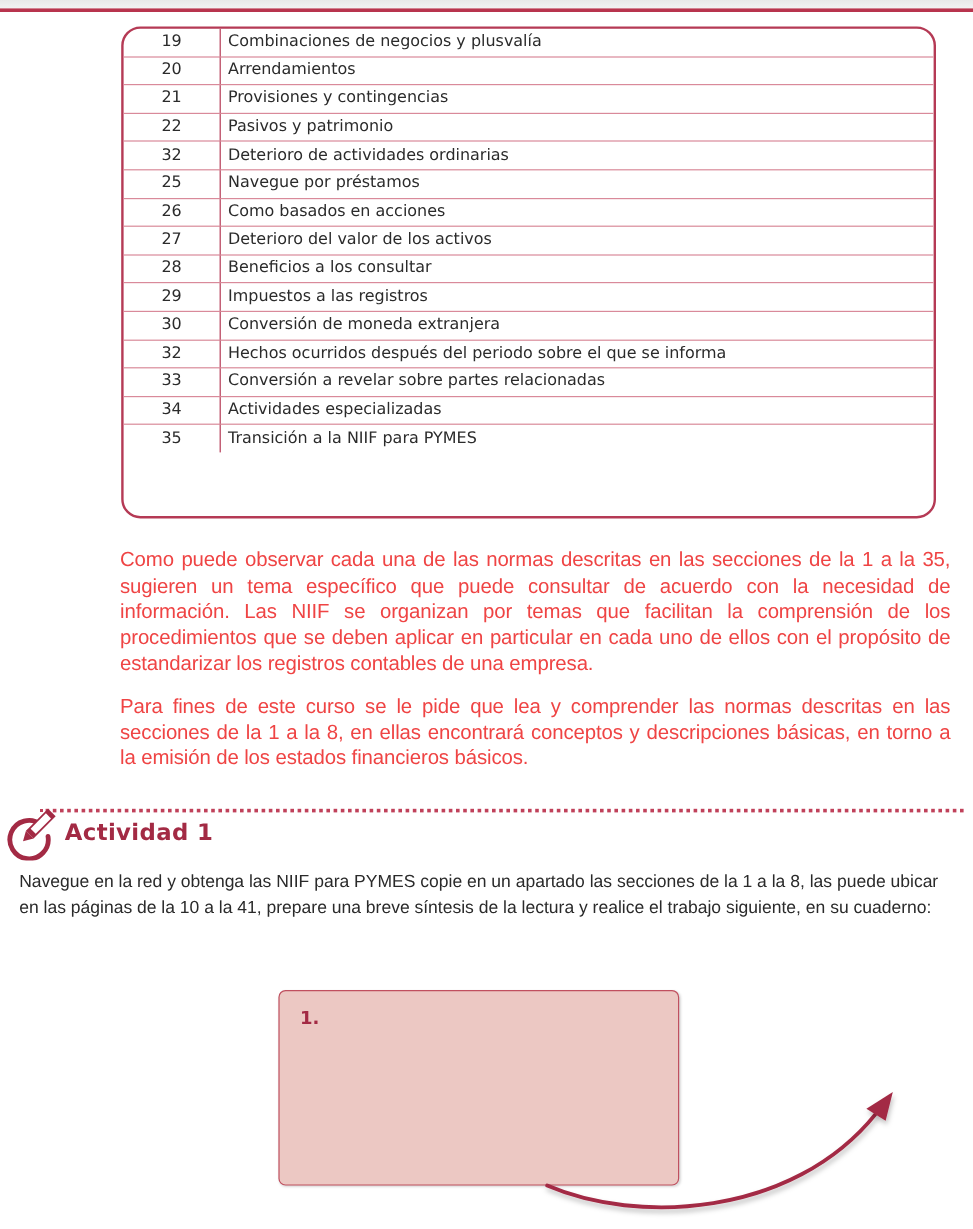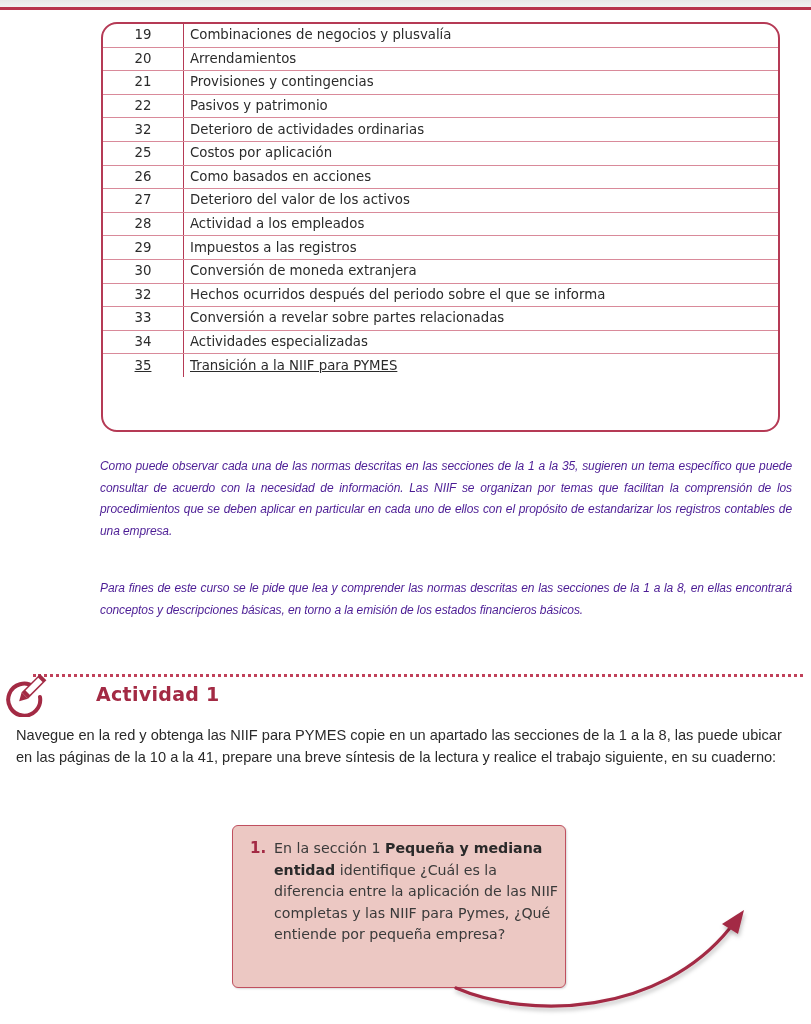--- a/index.html
+++ b/index.html
@@ -22,44 +22,44 @@
       border: 2px solid #b53a55; border-radius: 16px 16px 16px 16px;
       box-sizing: border-box; overflow: hidden;
     }
     table.sections {
       width: 100%; border-collapse: collapse; table-layout: fixed;
     }
     table.sections td {
       height: 22.6px; padding: 0; font-size: 13.3px; line-height: 22px;
       border-bottom: 1px solid #d98a9a; color: #2b2b2b; white-space: nowrap;
     }
-    table.sections tr:last-child td { border-bottom: none; text-decoration: underline; }
+    table.sections tr:last-child td { border-bottom: none; }
     td.num { width: 80px; text-align: center; border-right: 1px solid #b53a55; }
     td.name { padding-left: 6px !important; }
 
     .para {
       position: absolute; left: 100px; width: 692px;
       font-family: "Liberation Sans", sans-serif;
-      font-size: 12px; line-height: 21.6px; text-align: justify;
-      color: #4c1d95; letter-spacing: -0.1px; font-style: italic;
+      font-size: 17px; line-height: 21.6px; text-align: justify;
+      color: #ef4444; letter-spacing: -0.1px;
     }
     .para1 { top: 456px; }
     .para2 { top: 578px; }
 
     .activity-rule {
       position: absolute; left: 33px; top: 674px; width: 770px; height: 0;
       border-top: 3px dotted #c0415a;
     }
     .activity-icon {
       position: absolute; left: 4px; top: 673px; width: 44px; height: 44px;
     }
     .activity-title {
       position: absolute; left: 54px; top: 683px;
       font-family: "DejaVu Sans", sans-serif; font-weight: bold;
-      font-size: 19px; color: #a32a44; letter-spacing: 0.3px; margin-left: 42px;
+      font-size: 19px; color: #a32a44; letter-spacing: 0.3px;
     }
     .activity-text {
       position: absolute; left: 16px; top: 725px; width: 783px;
       font-family: "Liberation Sans", sans-serif;
       font-size: 14.6px; line-height: 21.5px; color: #2a2a2a;
     }
     .task-box {
       position: absolute; left: 232px; top: 825px; width: 334px; height: 163px;
       background: #ecc8c3; border: 1px solid #c0505f; border-radius: 6px;
       box-sizing: border-box;
@@ -104,33 +104,33 @@
         <tr>
           <td class="num">22</td>
           <td class="name">Pasivos y patrimonio</td>
         </tr>
         <tr>
           <td class="num">32</td>
           <td class="name">Deterioro de actividades ordinarias</td>
         </tr>
         <tr>
           <td class="num">25</td>
-          <td class="name">Costos por aplicación</td>
+          <td class="name">Navegue por préstamos</td>
         </tr>
         <tr>
           <td class="num">26</td>
           <td class="name">Como basados en acciones</td>
         </tr>
         <tr>
           <td class="num">27</td>
           <td class="name">Deterioro del valor de los activos</td>
         </tr>
         <tr>
           <td class="num">28</td>
-          <td class="name">Actividad a los empleados</td>
+          <td class="name">Beneficios a los consultar</td>
         </tr>
         <tr>
           <td class="num">29</td>
           <td class="name">Impuestos a las registros</td>
         </tr>
         <tr>
           <td class="num">30</td>
           <td class="name">Conversión de moneda extranjera</td>
         </tr>
         <tr>
@@ -163,21 +163,20 @@
     <rect x="19" y="-2" width="9" height="26" fill="#a32a44"></rect>
     <rect x="20.5" y="2" width="6" height="18" fill="#ffffff"></rect>
     <polygon points="19,24 28,24 23.5,32" fill="#a32a44"></polygon>
   </g>
 </svg>
 <div class="activity-title">Actividad 1</div>
 <p class="activity-text" style="margin:0">Navegue en la red y obtenga las NIIF para PYMES copie en un apartado las secciones de la 1 a la 8, las puede ubicar en las páginas de la 10 a la 41, prepare una breve síntesis de la lectura y realice el trabajo siguiente, en su cuaderno:</p>
 
 <div class="task-box">
   <span class="task-num">1.</span>
-  <div class="task-text"><span>En la sección 1 </span><b>Pequeña y mediana entidad</b><span> identifique ¿Cuál es la diferencia entre la aplicación de las NIIF completas y las NIIF para Pymes, ¿Qué entiende por pequeña empresa?</span></div>
 </div>
 
 <svg class="arrow" viewBox="0 0 340 144">
   <defs>
     <filter id="sh" x="-10%" y="-10%" width="130%" height="140%">
       <feDropShadow dx="1" dy="3" stdDeviation="2" flood-color="#000" flood-opacity="0.25"></feDropShadow>
     </filter>
   </defs>
   <path d="M16 108 C 90 140, 220 135, 290 48" fill="none" stroke="#a32a44" stroke-width="3.2" stroke-linecap="round" filter="url(#sh)"></path>
   <polygon points="304,30 282,44 298,54" fill="#a32a44" filter="url(#sh)"></polygon>

